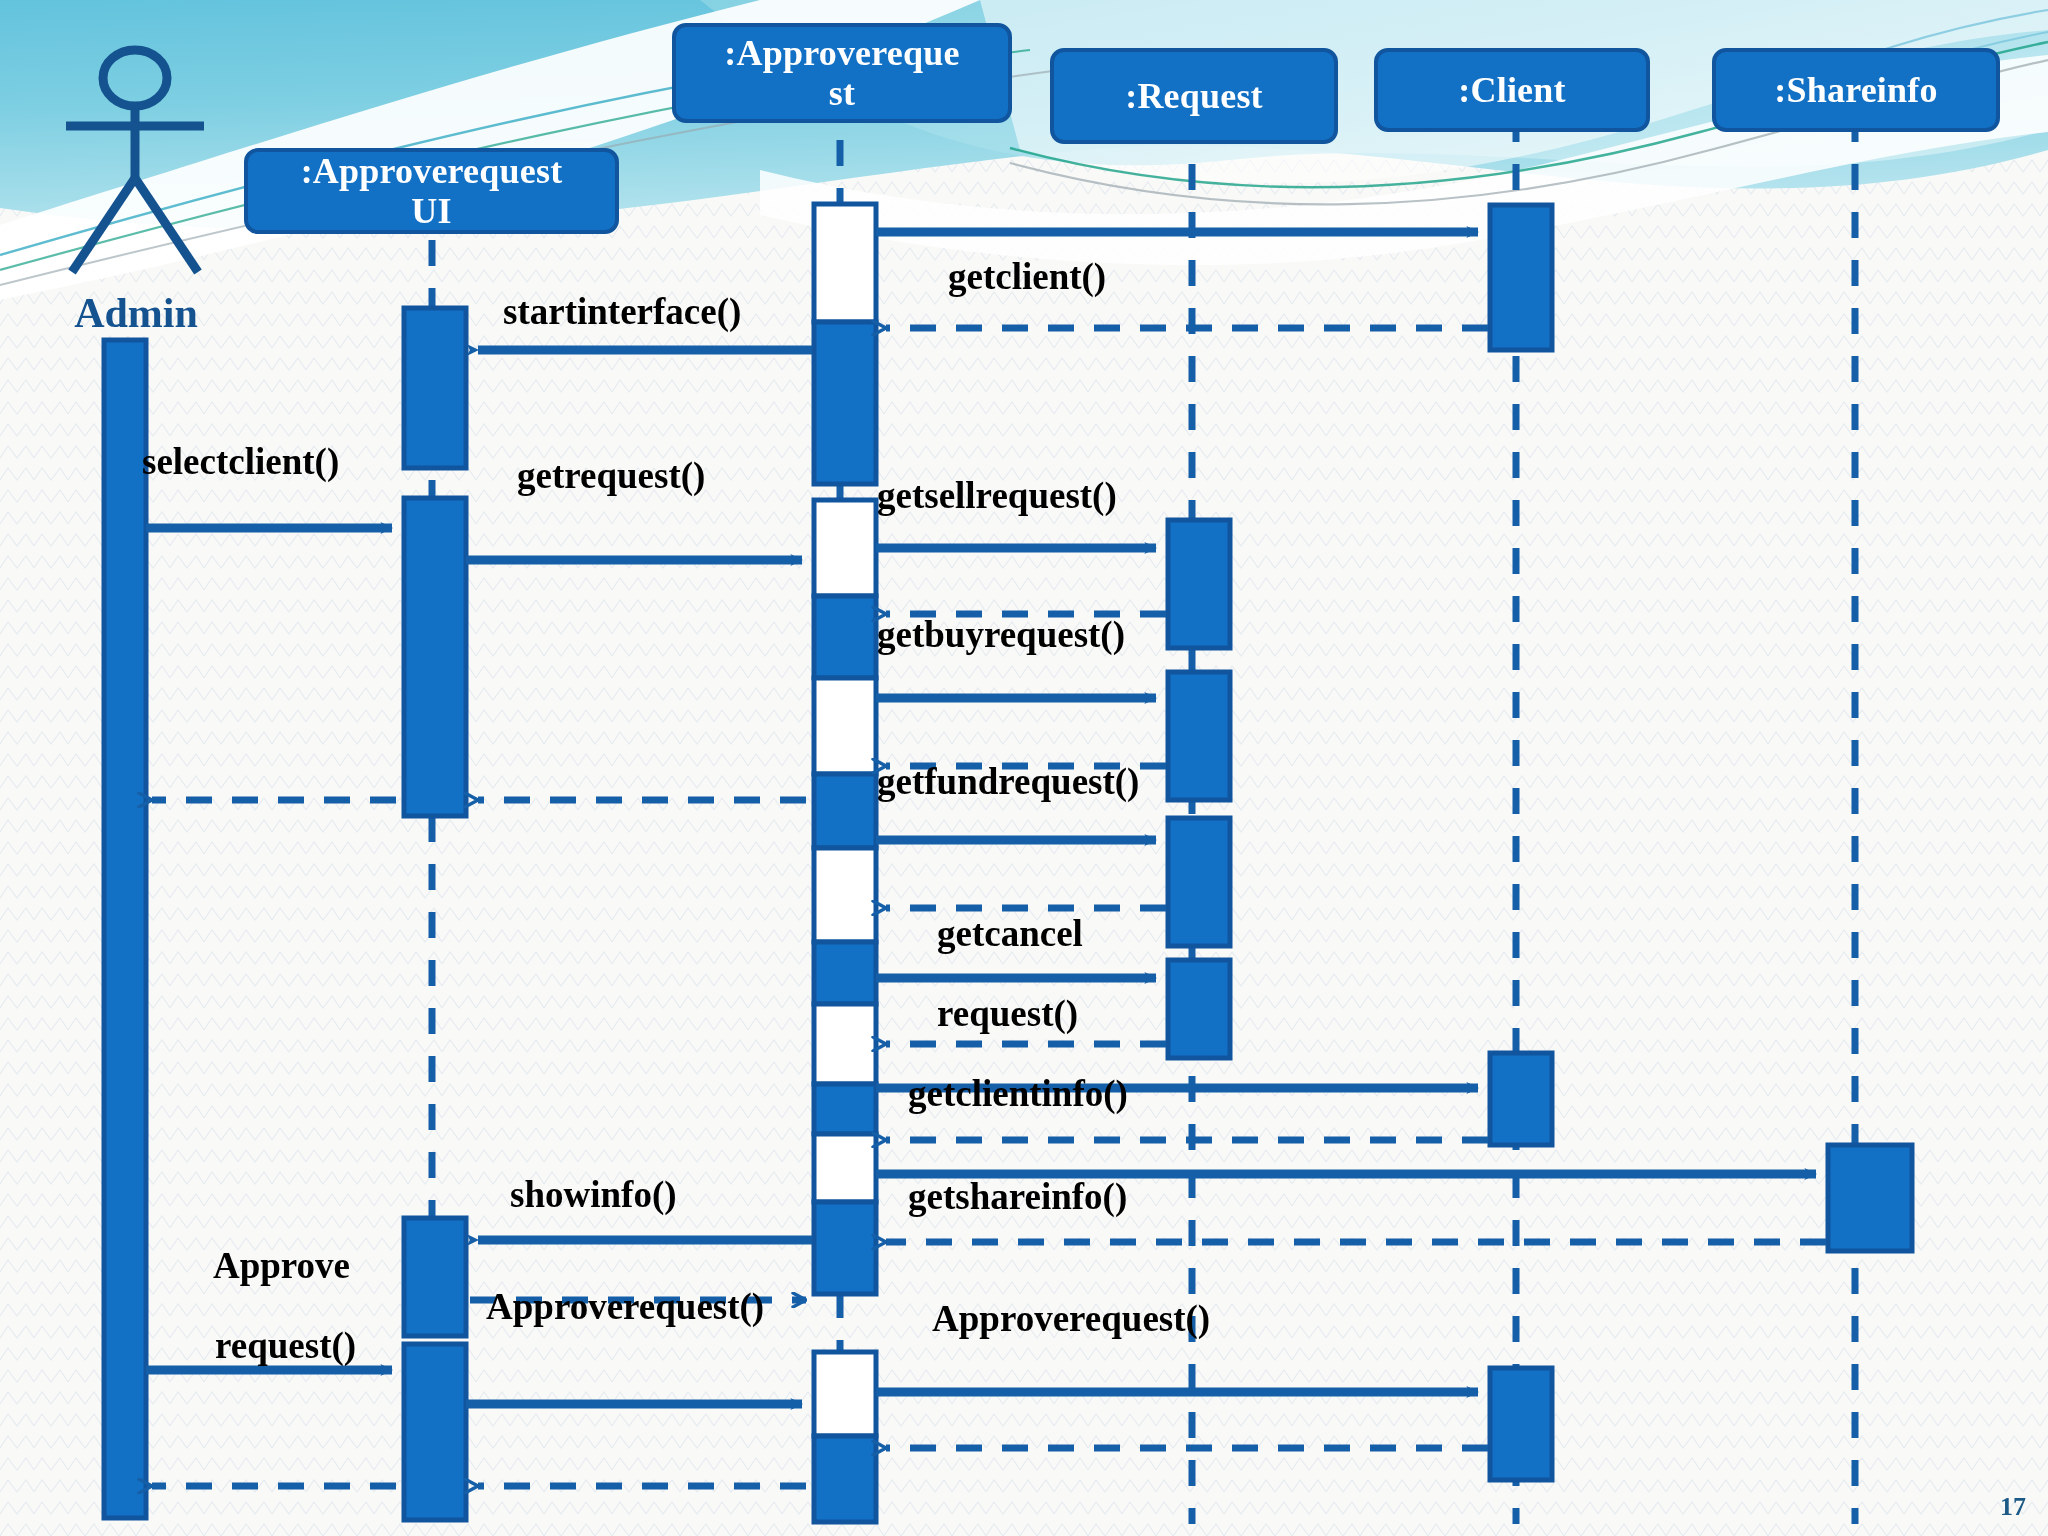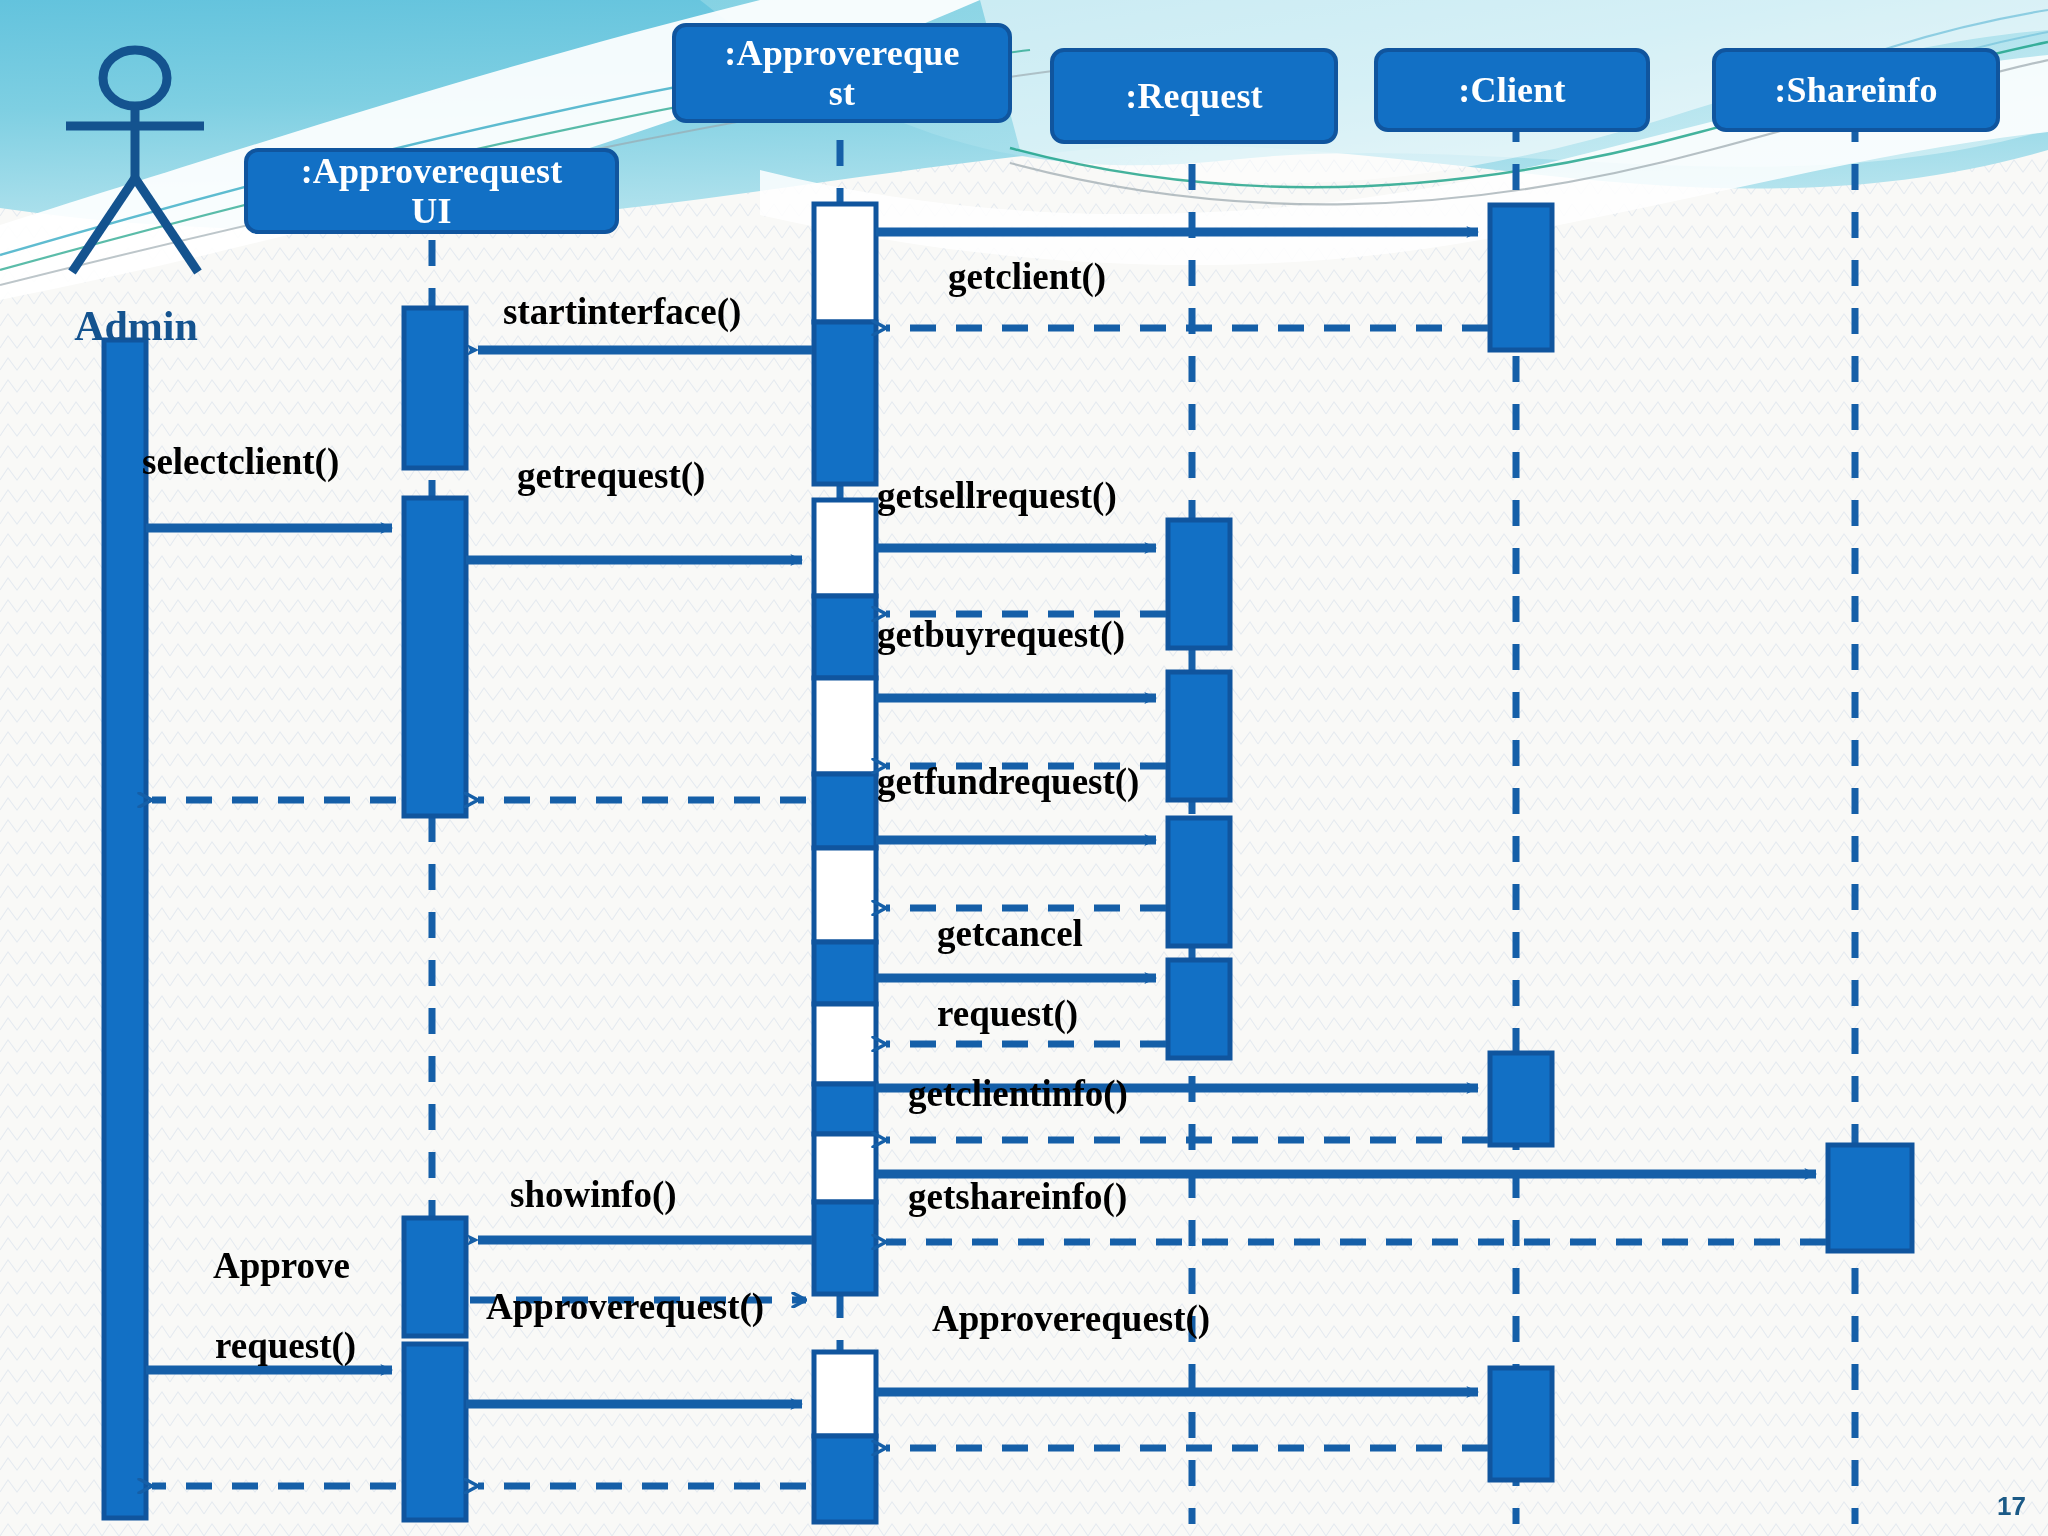--- a/index.html
+++ b/index.html
@@ -55,21 +55,21 @@
   }
   .msg.two{line-height:1.08;}
 
   
   .page-num{
     position:absolute;
     right:22px;bottom:14px;
     color:#1b5a86;
     font-size:26px;
     font-weight:600;
-    font-family:Liberation Sans, sans-serif;
+    font-family:Liberation Serif, serif;
   }
 </style>
 </head>
 <body>
 
 <div id="stage">
 
   <svg id="bg-svg" viewBox="0 0 2048 1536" preserveAspectRatio="none">
     <defs>
       <linearGradient id="skyGrad" x1="0" y1="0" x2="0.25" y2="1">
@@ -241,21 +241,21 @@
   </div>
 
   <div class="head-box" style="left:1374px;top:48px;width:276px;height:84px;">
     <span>:Client</span>
   </div>
 
   <div class="head-box" style="left:1712px;top:48px;width:288px;height:84px;">
     <span>:Shareinfo</span>
   </div>
 
-  <div class="actor-label" style="left:68px;top:302px;width:136px;text-align:center;">Admin</div>
+  <div class="actor-label" style="left:68px;top:289px;width:136px;text-align:center;">Admin</div>
 
   <div class="msg" style="left:948px;top:258px;">getclient()</div>
 
   <div class="msg" style="left:503px;top:293px;">startinterface()</div>
 
   <div class="msg" style="left:142px;top:443px;">selectclient()</div>
 
   <div class="msg" style="left:517px;top:457px;">getrequest()</div>
 
   <div class="msg" style="left:877px;top:477px;">getsellrequest()</div>

